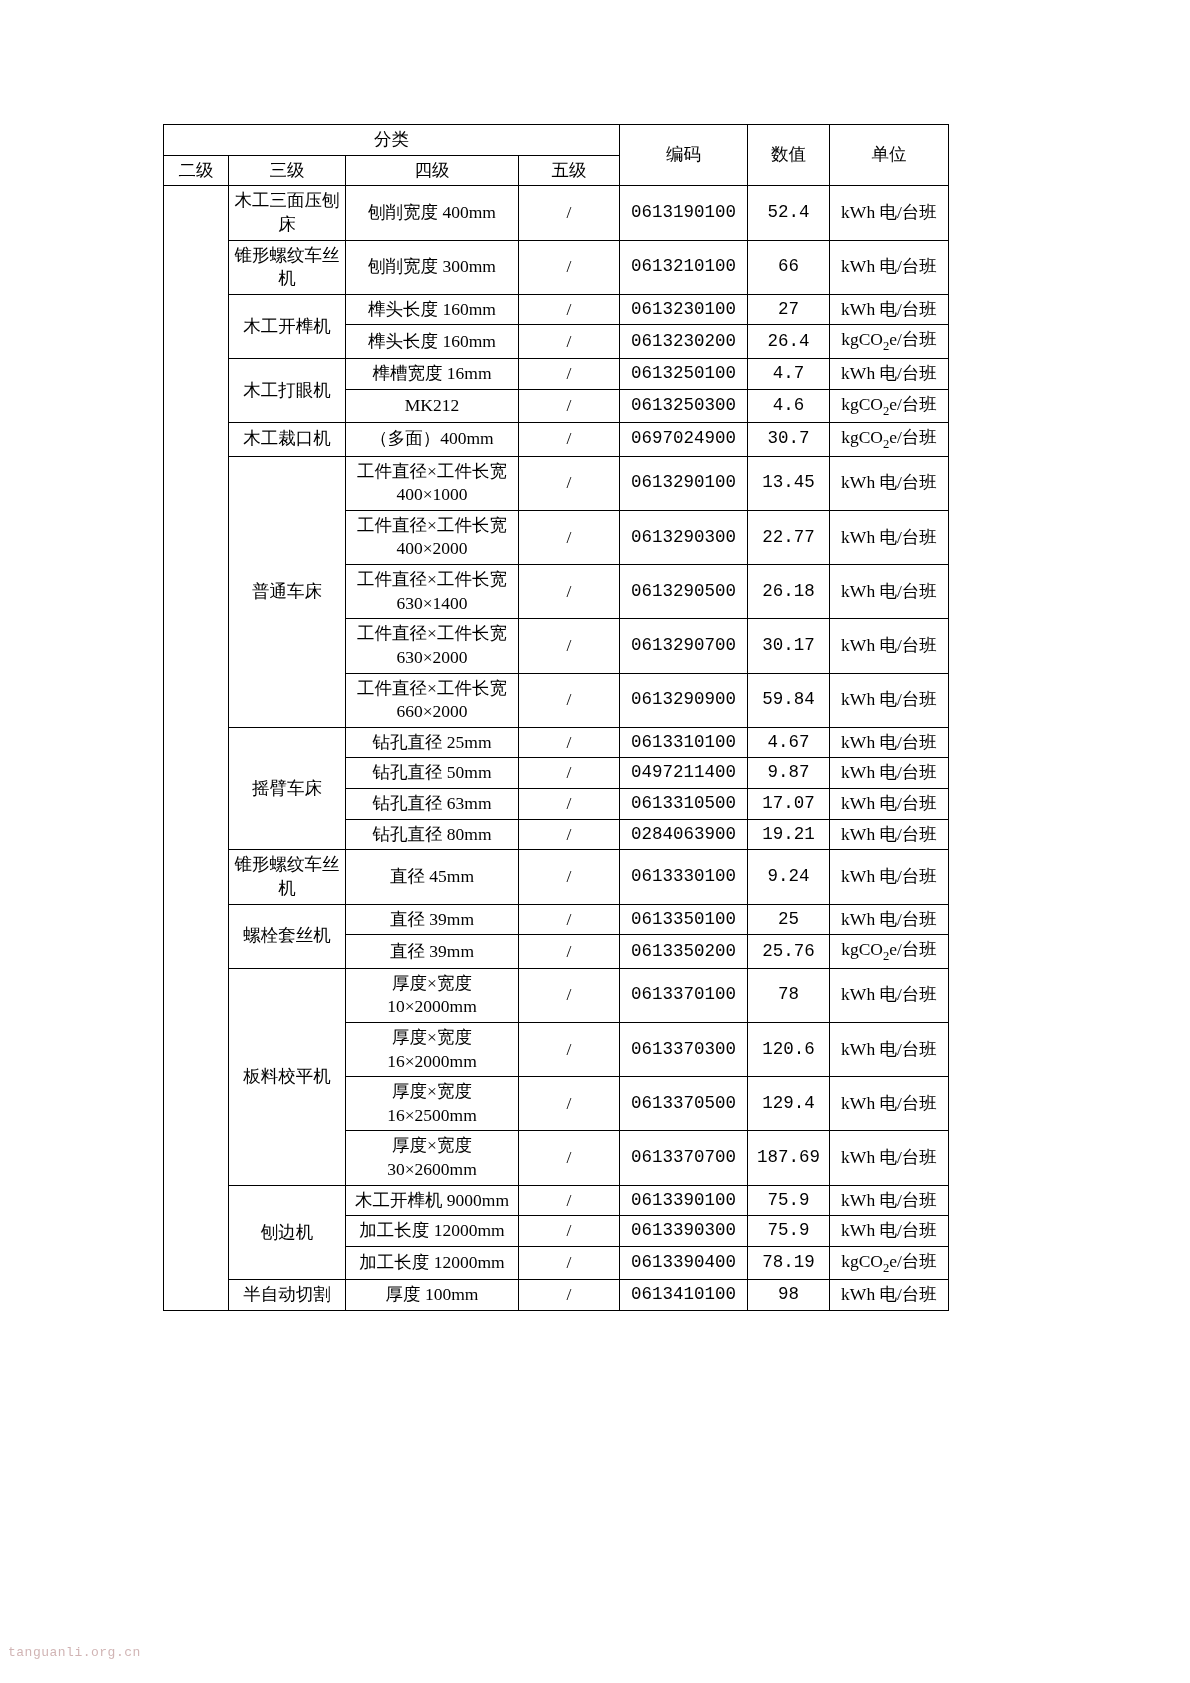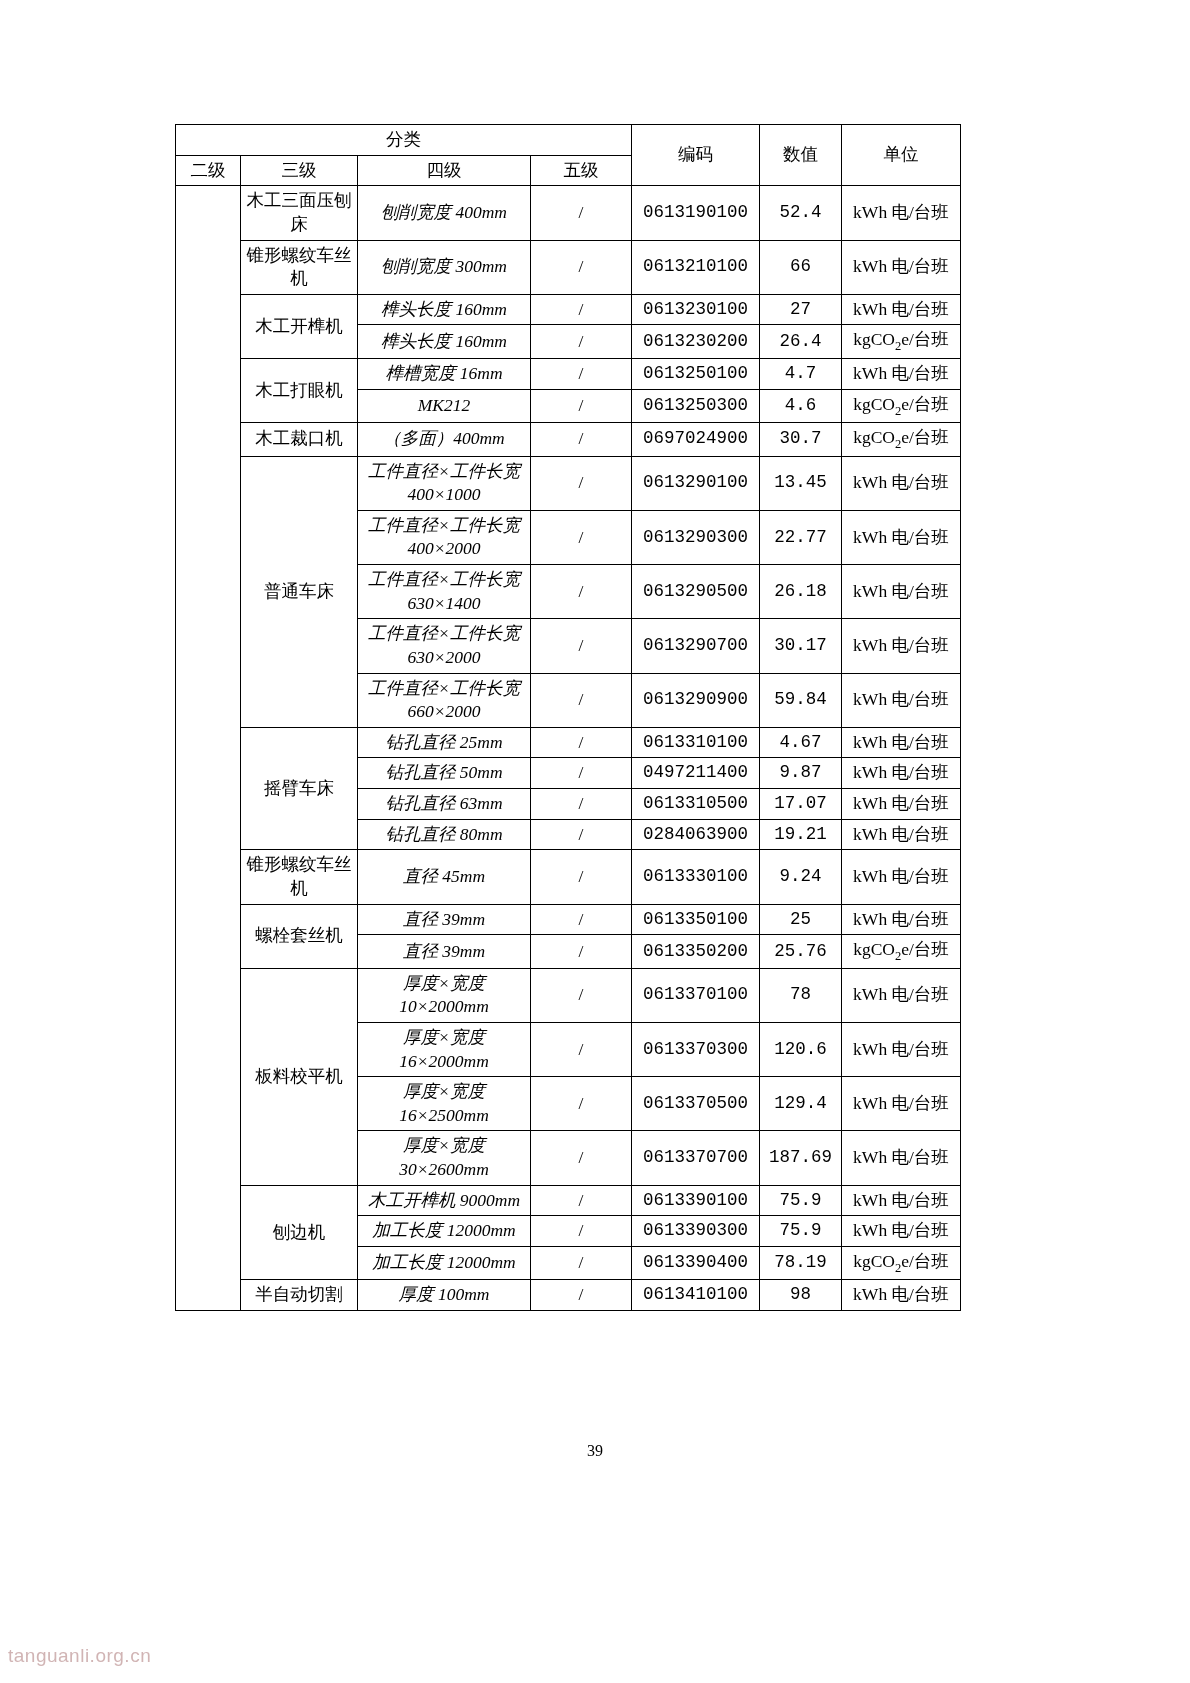--- a/index.html
+++ b/index.html
@@ -19,21 +19,20 @@
     left: 0; top: 0;
     width: 1190px;
     height: 1683px;
     overflow: hidden;
   }
   .table-wrap {
     position: absolute;
     left: 163px;
     top: 124px;
     width: 785px;
-    margin-left: 12px;
   }
   table.doc-table {
     border-collapse: collapse;
     width: 785px;
     table-layout: fixed;
   }
   table.doc-table td, table.doc-table th {
     border: 1px solid #000000;
     text-align: center;
     vertical-align: middle;
@@ -48,39 +47,39 @@
   .col4 { width: 101px; }
   .col5 { width: 128px; }
   .col6 { width: 82px; }
   .col7 { width: 119px; }
 
   .hdr-cat { font-size: 18px; }
   .hdr { font-size: 18px; }
 
   td.cat2 { }
   td.cat3 { font-size: 17.5px; }
-  td.cat4 { font-size: 17px; font-style: italic; }
+  td.cat4 { font-size: 17px; }
   td.code { font-size: 17px; font-family: Liberation Mono, monospace; }
   td.val  { font-size: 17px; font-family: Liberation Mono, monospace; }
   td.unit { font-size: 16.5px; white-space: nowrap; }
 
   .pagenum {
     position: absolute;
     left: 0;
     top: 1442px;
     width: 1190px;
     text-align: center;
     font-size: 16px;
   }
   .watermark {
     position: absolute;
     left: 8px;
     top: 1645px;
-    font-family: Liberation Sans, sans-serif;
-    font-size: 19px;
+    font-family: Liberation Mono, monospace;
+    font-size: 13px;
     color: #c9a8a8;
     letter-spacing: 0.5px;
     opacity: 0.85;
   }
   sub { font-size: 0.72em; }
 </style>
 </head>
 <body>
 
 <div class="page">
@@ -310,16 +309,15 @@
             <td class="cat4">厚度 100mm</td>
             <td>/</td>
             <td class="code">0613410100</td>
             <td class="val">98</td>
             <td class="unit">kWh 电/台班</td>
           </tr>
         </tbody>
     </table>
   </div>
 
-  <div class="pagenum">39</div>
   <div class="watermark">tanguanli.org.cn</div>
 
 </div>
 
 </body></html>

